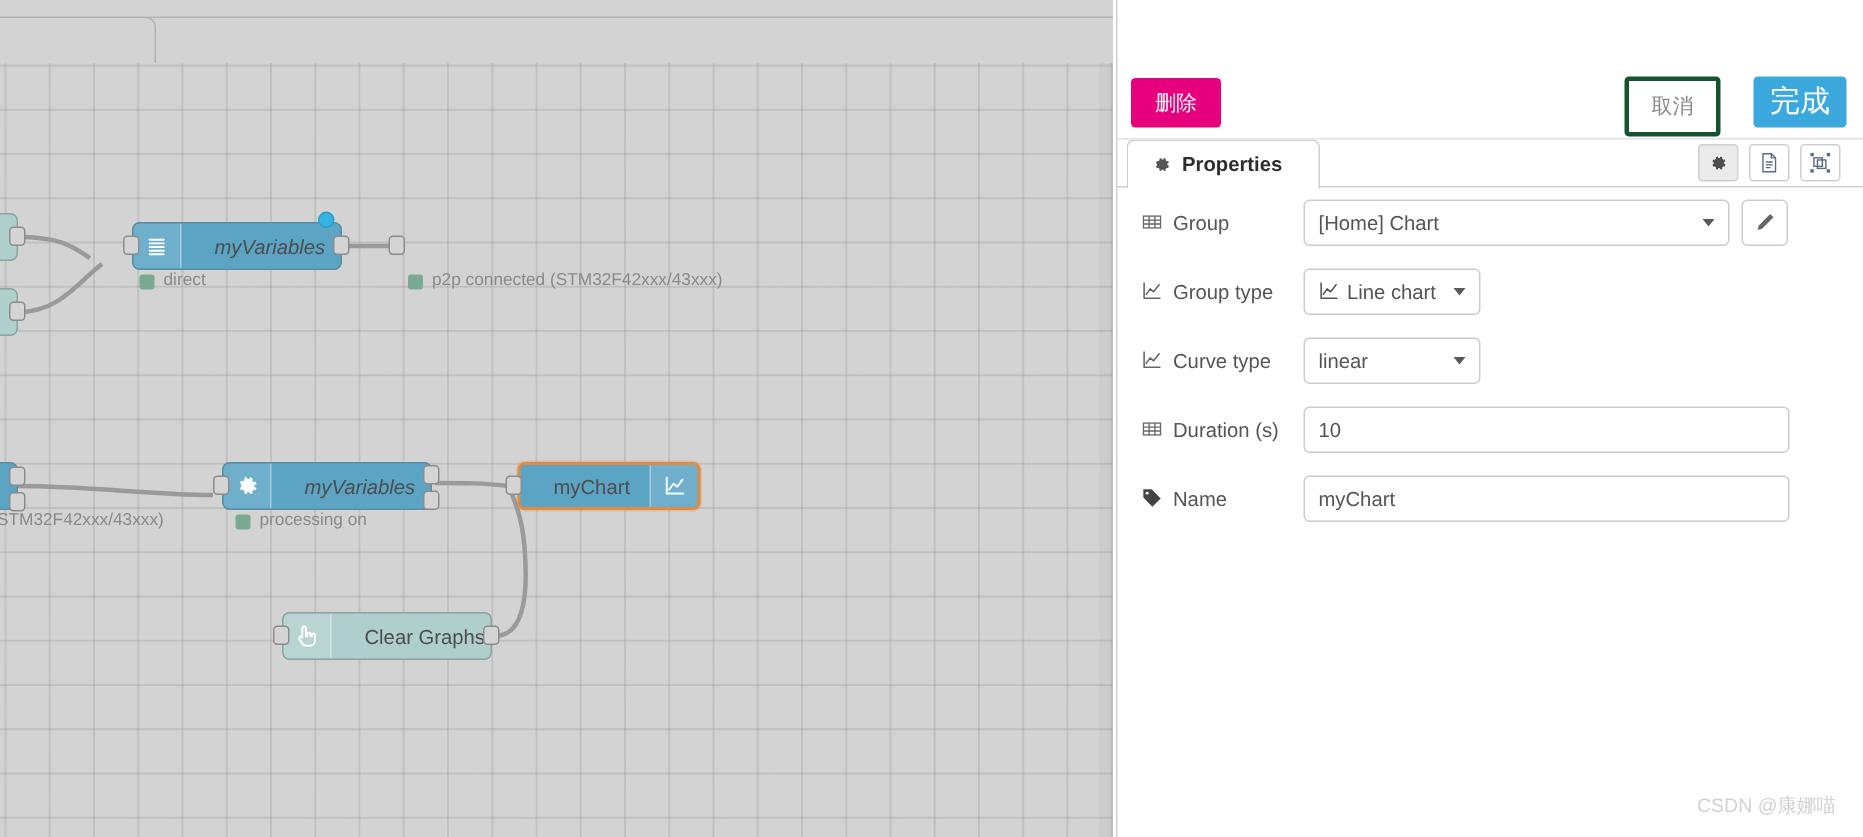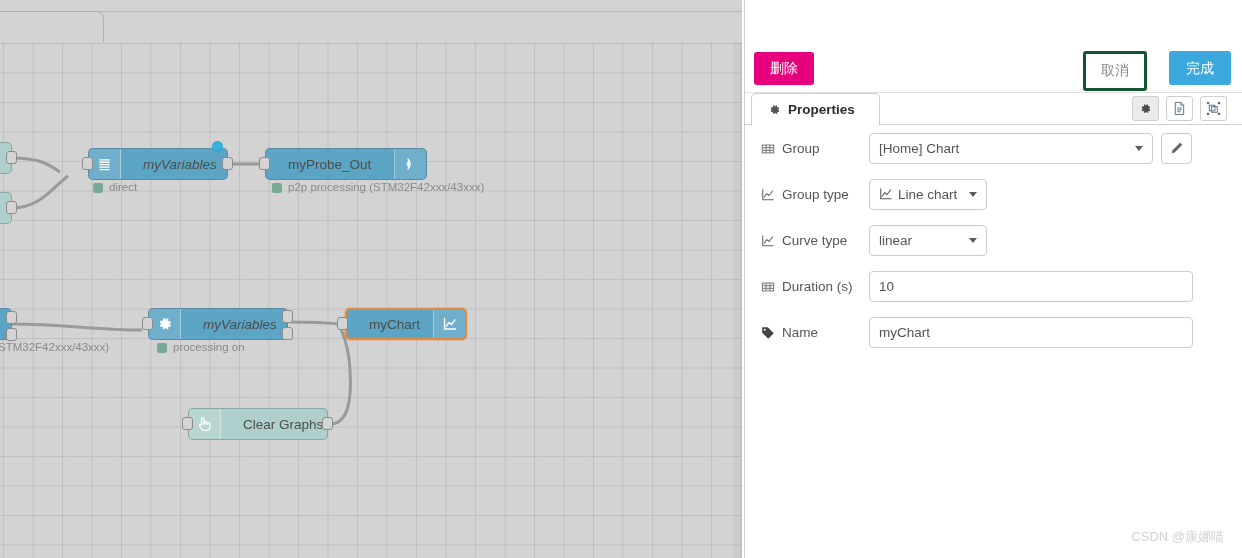--- a/index.html
+++ b/index.html
@@ -140,21 +140,21 @@
     position: absolute; right: 96px; top: 6px;
     width: 58px; height: 34px; line-height: 32px;
     background: #ffffff; color: #888888;
     font-size: 14px; border: 3px solid #14532d;
     border-radius: 3px; cursor: pointer; text-align: center;
   }
   #btn-done {
     position: absolute; right: 12px; top: 6px;
     width: 62px; height: 34px; line-height: 34px;
     background: #3ba9dd; color: #ffffff;
-    font-size: 14px; border: none; border-radius: 3px;
+    font-size: 20px; border: none; border-radius: 3px;
     cursor: pointer; text-align: center;
   }
   #tabbar {
     position: absolute; left: 0; top: 93px; width: 498px; height: 32px;
     border-bottom: 1px solid #cfcfcf;
     box-sizing: border-box;
   }
   #tab-properties {
     position: absolute; left: 6px; top: 0;
     height: 33px; padding: 0 24px 0 16px;
@@ -179,21 +179,21 @@
   
   #form { position: absolute; left: 0; top: 125px; width: 498px; }
   .form-row {
     position: relative;
     display: flex; align-items: center;
     margin: 0 0 0 0; height: 46px;
     padding-left: 16px;
   }
   .flabel {
     width: 108px; flex: none;
-    display: flex; align-items: flex-end; gap: 7px;
+    display: flex; align-items: flex-start; gap: 7px;
     font-size: 13.5px; color: #555555;
     white-space: nowrap;
   }
   .fld {
     height: 31px; box-sizing: border-box;
     border: 1px solid #cccccc; border-radius: 4px;
     background: #ffffff;
     font-size: 13.5px; color: #555555;
     padding: 0 9px; line-height: 29px;
     white-space: nowrap; overflow: hidden;
@@ -276,36 +276,23 @@
         </svg>
       </span>
       <span class="nlabel italic">myVariables</span>
     </div>
     <div class="port" style="left:82px; top:157px;"></div>
     <div class="port" style="left:222px; top:157px;"></div>
     <div class="bluedot" style="left:212px; top:141px;"></div>
     <div class="statusdot" style="left:93px; top:183px;"></div>
     <div class="statustext" style="left:109px; top:181px;">direct</div>
 
-    <div class="node blue" style="left:265px; top:148px; width:162px;">
-      <span class="nlabel">myProbe_Out</span>
-      <span class="iconbox right">
-        <svg width="16" height="16" viewBox="0 0 16 16">
-          <g stroke="#ffffff" stroke-width="1.3" fill="none" stroke-linecap="round">
-            <path d="M5 3 A7 7 0 0 1 5 13"></path>
-            <path d="M5 5.5 A4.5 4.5 0 0 1 5 10.5"></path>
-            <path d="M5 8 A1.6 1.6 0 0 1 5 8"></path>
-            <line x1="4.4" y1="7.2" x2="4.4" y2="8.8"></line>
-          </g>
-        </svg>
-      </span>
-    </div>
     <div class="port" style="left:259px; top:157px;"></div>
     <div class="statusdot" style="left:272px; top:183px;"></div>
-    <div class="statustext" style="left:288px; top:181px;">p2p processing (STM32F42xxx/43xxx)</div>
+    <div class="statustext" style="left:288px; top:181px;">p2p connected (STM32F42xxx/43xxx)</div>
 
     <div class="node blue" style="left:148px; top:308px; width:140px;">
       <span class="iconbox left">
         <svg width="16" height="16" viewBox="0 0 16 16">
           <path fill="#ffffff" d="M8 5.2a2.8 2.8 0 1 0 0 5.6 2.8 2.8 0 0 0 0-5.6zm0 4.2a1.4 1.4 0 1 1 0-2.8 1.4 1.4 0 0 1 0 2.8z"></path>
           <path fill="#ffffff" d="M14 9.1l-1.3-.3a4.9 4.9 0 0 0 0-1.6l1.3-.3-.5-1.8-1.3.4a4.9 4.9 0 0 0-1.1-1.1l.4-1.3L9.7 2l-.3 1.3a4.9 4.9 0 0 0-1.6 0L7.5 2l-1.8.5.4 1.3A4.9 4.9 0 0 0 5 4.9L3.7 4.5 2.8 6l1 .9a4.9 4.9 0 0 0 0 1.6l-1 .9.9 1.5 1.3-.4a4.9 4.9 0 0 0 1.1 1.1l-.4 1.3 1.8.5.3-1.3a4.9 4.9 0 0 0 1.6 0l.3 1.3 1.8-.5-.4-1.3a4.9 4.9 0 0 0 1.1-1.1l1.3.4z" opacity="0.95"></path>
         </svg>
       </span>
       <span class="nlabel italic">myVariables</span>
     </div>

